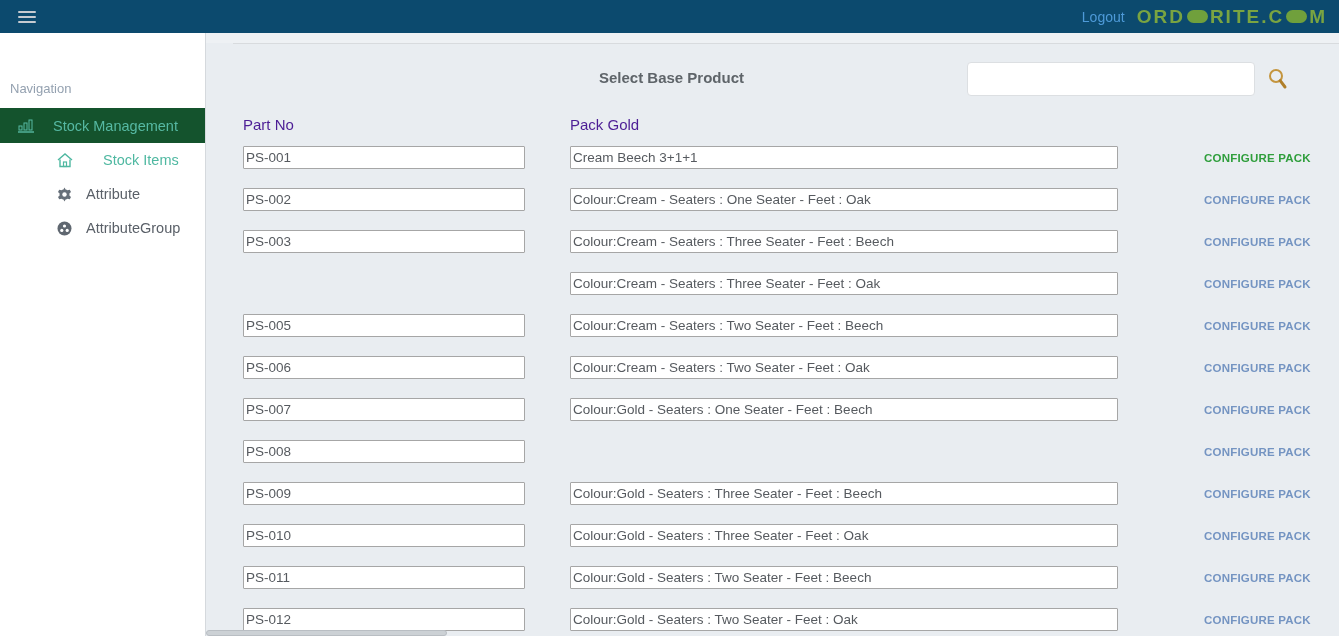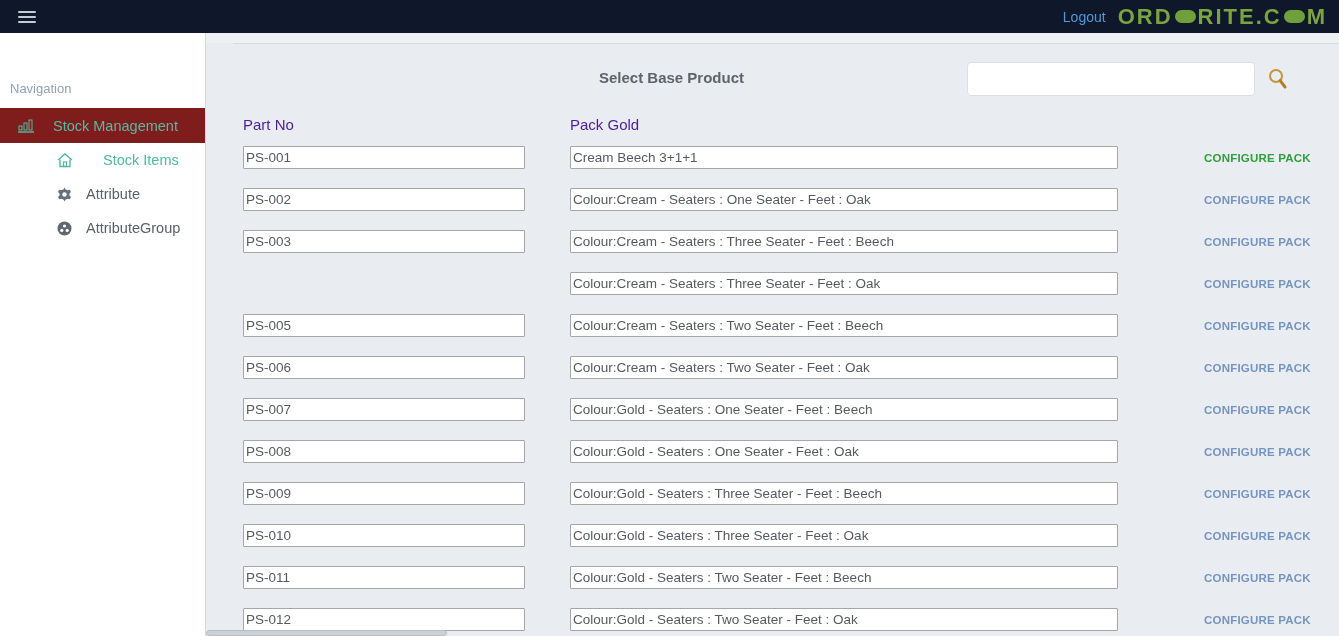--- a/index.html
+++ b/index.html
@@ -6,34 +6,34 @@
   html, body { width: 1339px; height: 636px; overflow: hidden; }
   body {
     font-family: "Liberation Sans", sans-serif;
     background: #e9edf1;
     position: relative;
   }
 
   
   .navbar {
     position: absolute; top: 0; left: 0; right: 0; height: 33px;
-    background: #0f172a;
+    background: #0c4a6e;
     display: flex; align-items: center;
   }
   .hamburger {
     margin-left: 18px; width: 18px; cursor: pointer;
     display: flex; flex-direction: column; gap: 3px;
   }
   .hamburger span { display: block; height: 2px; background: #c6cbd1; border-radius: 1px; }
   .navbar-right {
     margin-left: auto; display: flex; align-items: center; gap: 12px; padding-right: 12px;
   }
   .logout-link { color: #4e9ad8; font-size: 14px; text-decoration: none; cursor: pointer; }
   .logo {
-    color: #7aa441; font-size: 22px; font-weight: 600; letter-spacing: 2px;
+    color: #7aa441; font-size: 19px; font-weight: 600; letter-spacing: 2px;
     display: flex; align-items: center;
   }
   .logo .o-pill {
     display: inline-block; width: 21px; height: 13px; border-radius: 7px;
     background: #70a03c; margin: 0 2px;
   }
 
   
   .sidebar {
     position: absolute; top: 33px; left: 0; bottom: 0; width: 206px;
@@ -42,21 +42,21 @@
   .nav-label {
     position: absolute; top: 48px; left: 10px;
     color: #94a1b0; font-size: 13px;
   }
   .menu { position: absolute; top: 75px; left: 0; right: 0; }
   .menu-item {
     display: flex; align-items: center; cursor: pointer;
     font-size: 14.5px;
   }
   .menu-item.top-level {
-    height: 35px; background: #7f1d1d; color: #56b9a3; padding-left: 18px;
+    height: 35px; background: #14532d; color: #56b9a3; padding-left: 18px;
   }
   .menu-item.top-level .mi-label { margin-left: 19px; }
   .menu-item.sub { height: 34px; padding-left: 57px; color: #5a6068; }
   .menu-item.sub .mi-label { margin-left: 14px; }
   .menu-item.sub.active { color: #4fb8a1; gap: 16px; }
   .mi-icon { display: flex; align-items: center; }
 
   
   .content { position: absolute; top: 33px; left: 206px; right: 0; bottom: 0; }
   .content-topline {
@@ -240,21 +240,20 @@
   </div>
 
   <div class="pack-row">
     <input class="row-input part" type="text" value="PS-007" style="">
     <input class="row-input pack" type="text" value="Colour:Gold - Seaters : One Seater - Feet : Beech" style="">
     <a class="configure-link">CONFIGURE PACK</a>
   </div>
 
   <div class="pack-row">
     <input class="row-input part" type="text" value="PS-008" style="">
-    <input class="row-input pack" type="text" value="Colour:Gold - Seaters : One Seater - Feet : Oak" style="">
     <a class="configure-link">CONFIGURE PACK</a>
   </div>
 
   <div class="pack-row">
     <input class="row-input part" type="text" value="PS-009" style="">
     <input class="row-input pack" type="text" value="Colour:Gold - Seaters : Three Seater - Feet : Beech" style="">
     <a class="configure-link">CONFIGURE PACK</a>
   </div>
 
   <div class="pack-row">

